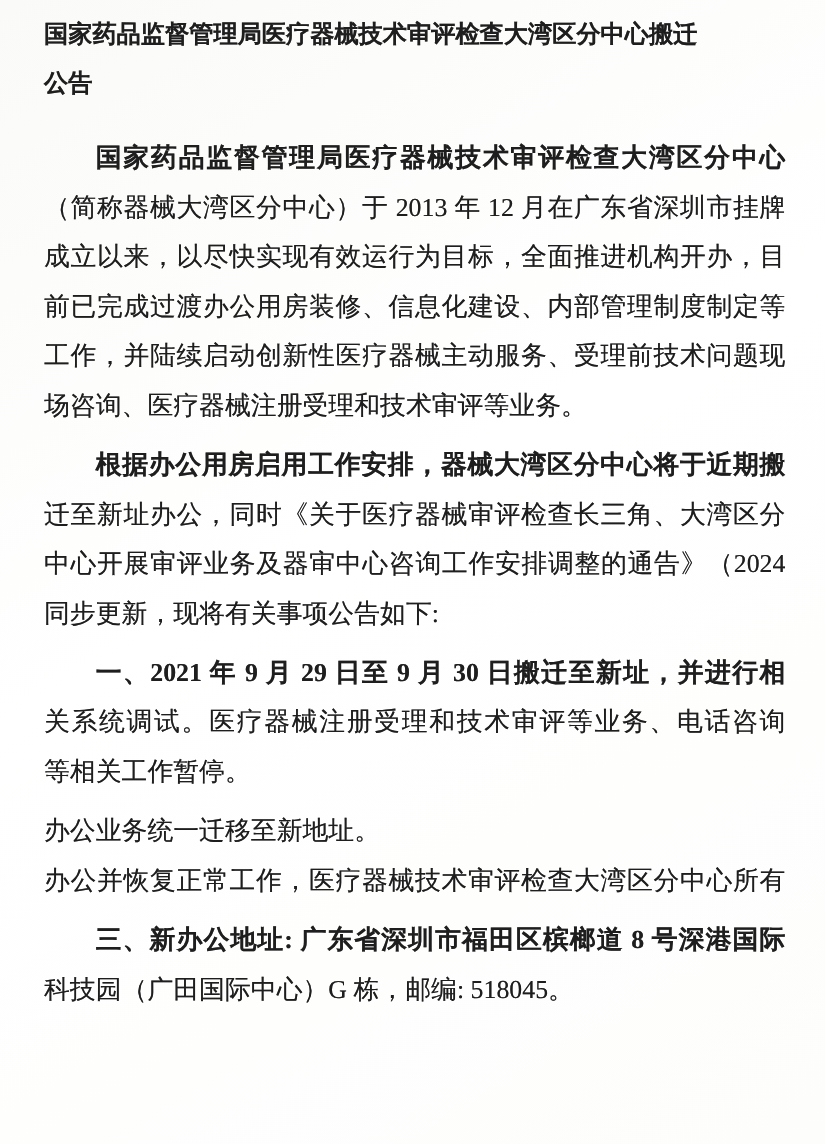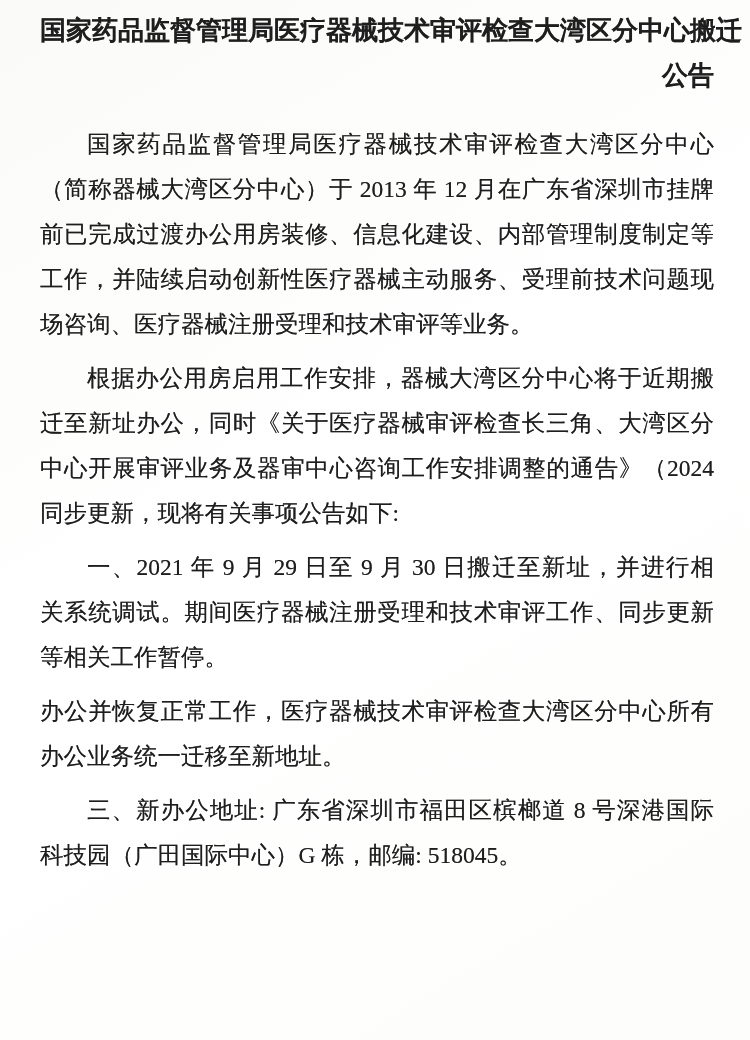--- a/index.html
+++ b/index.html
@@ -17,25 +17,25 @@
     font-family: "Liberation Serif", "DejaVu Serif", serif;
     color: #1e1e1e;
     overflow: hidden;
     text-shadow: 0 0 0.5px rgba(30,30,30,0.65);
   }
   .title {
     margin: 0;
     padding: 0;
   }
   .title-line {
-    font-size: 26px;
+    font-size: 22px;
     font-weight: 700;
     line-height: 45px;
     height: 45px;
-    text-align: right;
+    text-align: left;
     white-space: nowrap;
   }
   .doc-body {
     margin-top: 24px;
   }
   .para {
     margin: 0;
     padding: 0;
   }
   .para + .para {
@@ -44,20 +44,21 @@
   .line {
     font-size: 23.5px;
     line-height: 45px;
     height: 45px;
     overflow: hidden;
     text-align: justify;
     text-align-last: justify;
   }
   .line.indent {
     padding-left: 47px;
+    font-weight: bold;
   }
   .line.last {
     text-align: right;
     text-align-last: left;
   }
 </style>
 </head>
 <body>
 
 <div class="page" style="color: rgb(30, 30, 30);">
@@ -65,41 +66,42 @@
   <h1 class="title">
     <div class="title-line">国家药品监督管理局医疗器械技术审评检查大湾区分中心搬迁</div>
     <div class="title-line">公告</div>
   </h1>
 
   <div class="doc-body">
 
     <div class="para">
       <div class="line indent">国家药品监督管理局医疗器械技术审评检查大湾区分中心</div>
       <div class="line">（简称器械大湾区分中心）于 2013 年 12 月在广东省深圳市挂牌</div>
+      <div class="line">成立以来，以尽快实现有效运行为目标，全面推进机构开办，目</div>
       <div class="line">前已完成过渡办公用房装修、信息化建设、内部管理制度制定等</div>
       <div class="line">工作，并陆续启动创新性医疗器械主动服务、受理前技术问题现</div>
       <div class="line last">场咨询、医疗器械注册受理和技术审评等业务。</div>
     </div>
 
     <div class="para">
       <div class="line indent">根据办公用房启用工作安排，器械大湾区分中心将于近期搬</div>
       <div class="line">迁至新址办公，同时《关于医疗器械审评检查长三角、大湾区分</div>
       <div class="line">中心开展审评业务及器审中心咨询工作安排调整的通告》（2024</div>
       <div class="line last">同步更新，现将有关事项公告如下:</div>
     </div>
 
     <div class="para">
       <div class="line indent">一、2021 年 9 月 29 日至 9 月 30 日搬迁至新址，并进行相</div>
-      <div class="line">关系统调试。期间医疗器械注册受理和技术审评工作、同步更新</div>
+      <div class="line">关系统调试。医疗器械注册受理和技术审评等业务、电话咨询</div>
       <div class="line last">等相关工作暂停。</div>
     </div>
 
     <div class="para">
+      <div class="line last">办公业务统一迁移至新地址。</div>
       <div class="line">办公并恢复正常工作，医疗器械技术审评检查大湾区分中心所有</div>
-      <div class="line last">办公业务统一迁移至新地址。</div>
     </div>
 
     <div class="para">
       <div class="line indent">三、新办公地址: 广东省深圳市福田区槟榔道 8 号深港国际</div>
       <div class="line last">科技园（广田国际中心）G 栋，邮编: 518045。</div>
     </div>
 
   </div>
 </div>
 

